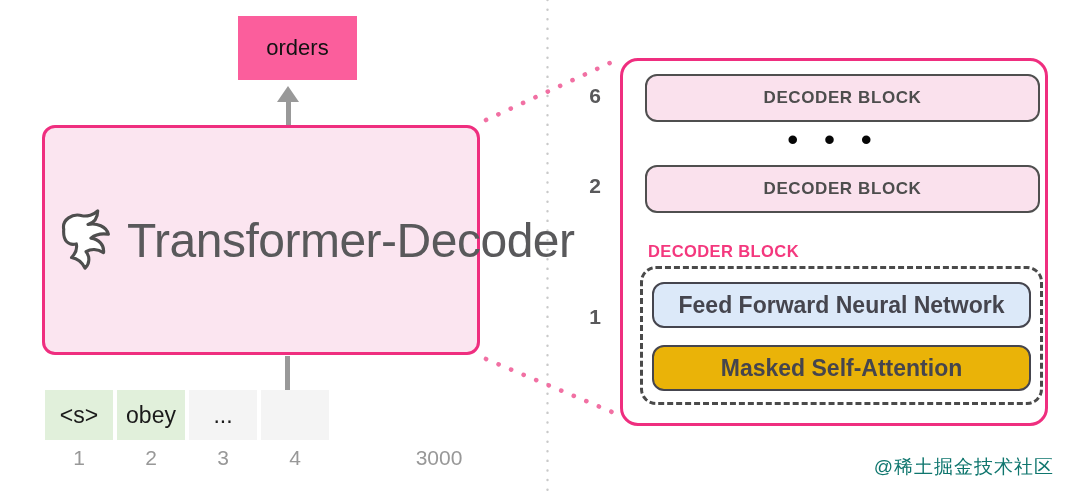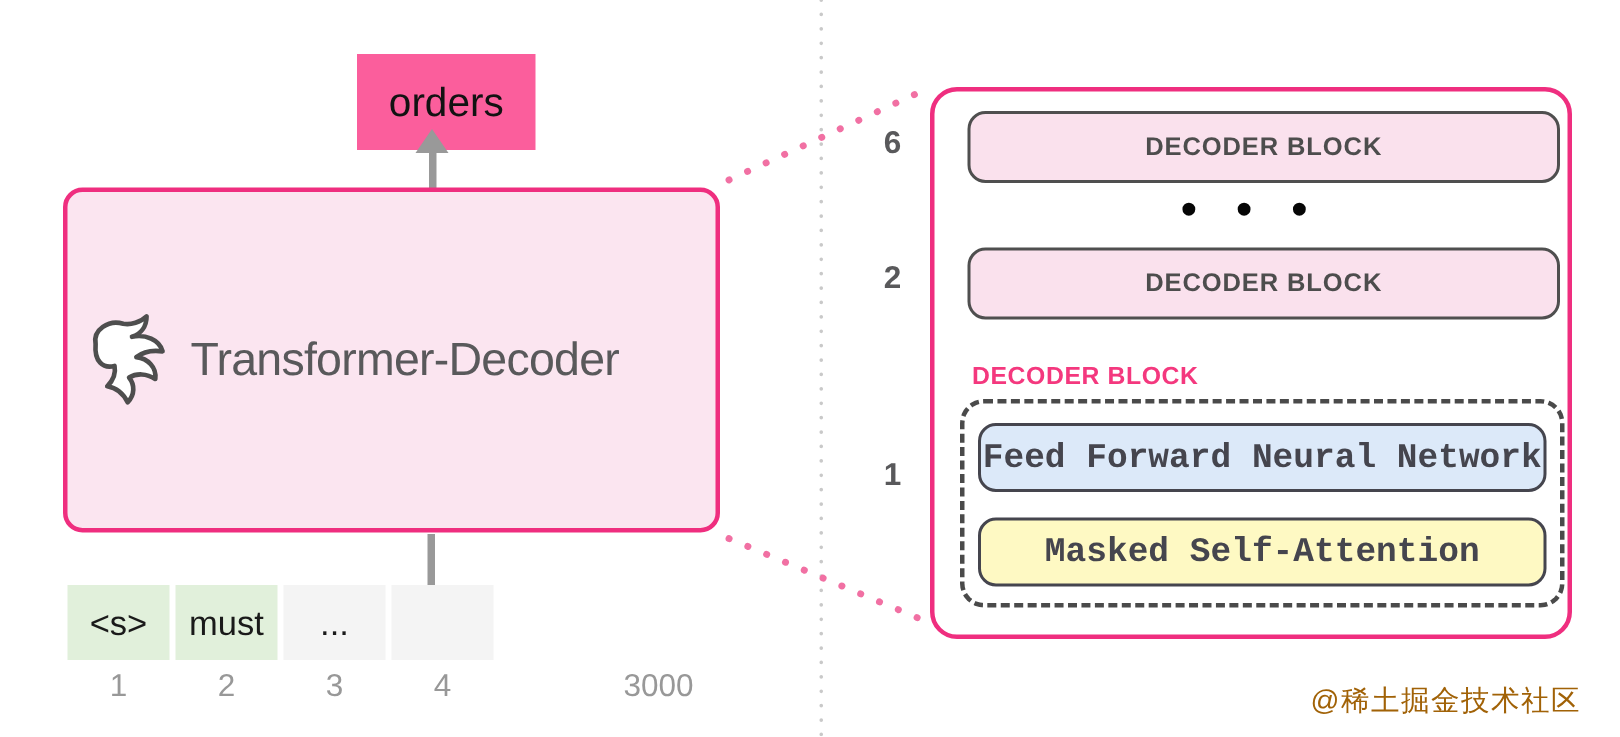--- a/index.html
+++ b/index.html
@@ -17,43 +17,42 @@
     pointer-events: none;
   }
   .divider-line { stroke: #c9c9c9; stroke-width: 2.4; stroke-dasharray: 0.1 9.5; stroke-linecap: round; }
   .pink-dots { stroke: #f170a3; stroke-width: 4.6; stroke-dasharray: 0.1 13.5; stroke-linecap: round; }
 
   
   .orders-box {
     position: absolute; left: 238px; top: 16px; width: 119px; height: 64px;
     background: #fb5e9c; color: #121212;
     display: flex; align-items: center; justify-content: center;
-    font-size: 27px;
-    margin-top: 20px;
+    font-size: 22px;
   }
   .arrow-up { position: absolute; left: 277px; top: 86px; width: 22px; height: 38px; }
   .arrow-up .head {
     position: absolute; left: 0; top: 0; width: 0; height: 0;
     border-left: 11px solid transparent; border-right: 11px solid transparent;
     border-bottom: 16px solid #999999;
   }
   .arrow-up .stem {
     position: absolute; left: 8.5px; top: 14px; width: 5px; height: 26px; background: #999999;
   }
   .input-connector { position: absolute; left: 285px; top: 356px; width: 5px; height: 35px; background: #999999; }
 
   .main-box {
     position: absolute; left: 42px; top: 125px; width: 438px; height: 230px;
     background: #fbe5f0; border: 3.5px solid #ef2e7f; border-radius: 13px;
     display: flex; align-items: center; justify-content: flex-start;
     padding-left: 10px;
   }
   .main-box .logo { width: 66px; height: 66px; flex: 0 0 auto; margin-top: 4px; }
   .main-title {
-    color: #59595b; font-size: 31px; font-weight: 300; letter-spacing: -0.5px;
+    color: #59595b; font-size: 48px; font-weight: 300; letter-spacing: -0.5px;
     margin-left: 6px; white-space: nowrap;
   }
 
   .token-row { position: absolute; left: 45px; top: 390px; display: flex; gap: 4px; }
   .token-cell {
     width: 68px; height: 50px; display: flex; align-items: center; justify-content: center;
     font-size: 23px; color: #1a1a1a;
   }
   .token-cell.green { background: #e1f0db; }
   .token-cell.gray  { background: #f4f4f4; }
@@ -85,36 +84,36 @@
     color: #f4387e; font-size: 16.5px; font-weight: 700; letter-spacing: 0.4px;
   }
   .dashed-box {
     position: absolute; left: 17px; top: 205px; width: 403px; height: 139px;
     border: 3px dashed #4a4a4a; border-radius: 16px;
   }
   .component-box {
     position: absolute; left: 9px; width: 379px; height: 46px;
     border: 2.6px solid #45454e; border-radius: 12px;
     display: flex; align-items: center; justify-content: center;
-    font-size: 23px; font-weight: 700; color: #45454e; font-family: Liberation Mono, monospace;
+    font-size: 23px; font-weight: 700; color: #45454e;
   }
   .component-box.ffnn { top: 13px; background: #dce9f9; }
-  .component-box.attn { top: 76px; background: #fef9c3; }
+  .component-box.attn { top: 76px; background: #eab308; }
 
   .layer-num {
     position: absolute; width: 28px; text-align: center;
     color: #59595b; font-size: 21px; font-weight: 700;
   }
   .layer-num.n6 { left: 581px; top: 84px; }
   .layer-num.n2 { left: 581px; top: 174px; }
   .layer-num.n1 { left: 581px; top: 305px; }
 
   .watermark {
     position: absolute; right: 26px; top: 454px;
-    color: #a16207; font-size: 19px; letter-spacing: 1px;
+    color: #0f766e; font-size: 19px; letter-spacing: 1px;
   }
 </style>
 </head>
 <body>
 
 <div class="canvas">
 
   <svg class="overlay">
     <line class="divider-line" x1="547.5" y1="0" x2="547.5" y2="491"></line>
     <line class="pink-dots" x1="486" y1="120" x2="612" y2="62"></line>
@@ -132,21 +131,21 @@
 
   <div class="main-box">
     <svg class="logo" viewBox="0 0 68 68">
       <path d="M9 21 C7 11 18 4 28 7 C33 8 40 6 44 2 C44 9 40 14 34 16 C43 14 53 18 55 26 C48 25 42 26 37 30 C45 31 51 37 50 45 C44 41 37 41 32 44 C36 49 36 56 31 61 C28 55 23 51 17 50 C21 46 23 41 22 36 C14 38 8 33 9 21 Z" fill="#ffffff" stroke="#4e4e4e" stroke-width="3.2" stroke-linejoin="round"></path>
     </svg>
     <span class="main-title">Transformer-Decoder</span>
   </div>
 
   <div class="token-row">
     <div class="token-cell green">&lt;s&gt;</div>
-    <div class="token-cell green">must</div>
+    <div class="token-cell green">obey</div>
     <div class="token-cell gray">...</div>
     <div class="token-cell gray"></div>
   </div>
 
   <div class="index-row">
     <div class="index-cell">1</div>
     <div class="index-cell">2</div>
     <div class="index-cell">3</div>
     <div class="index-cell">4</div>
     <div class="index-cell"></div>

